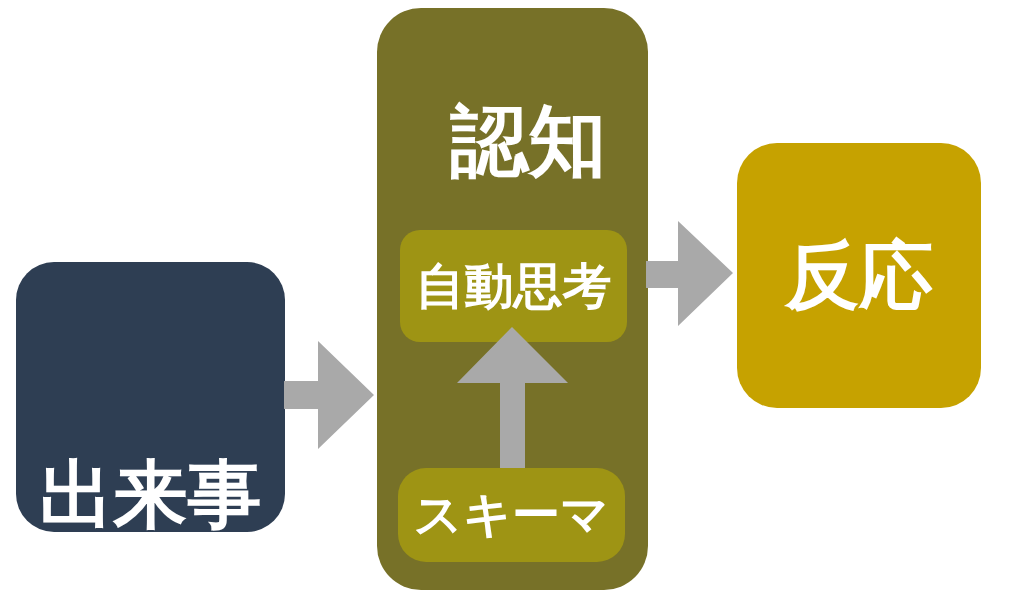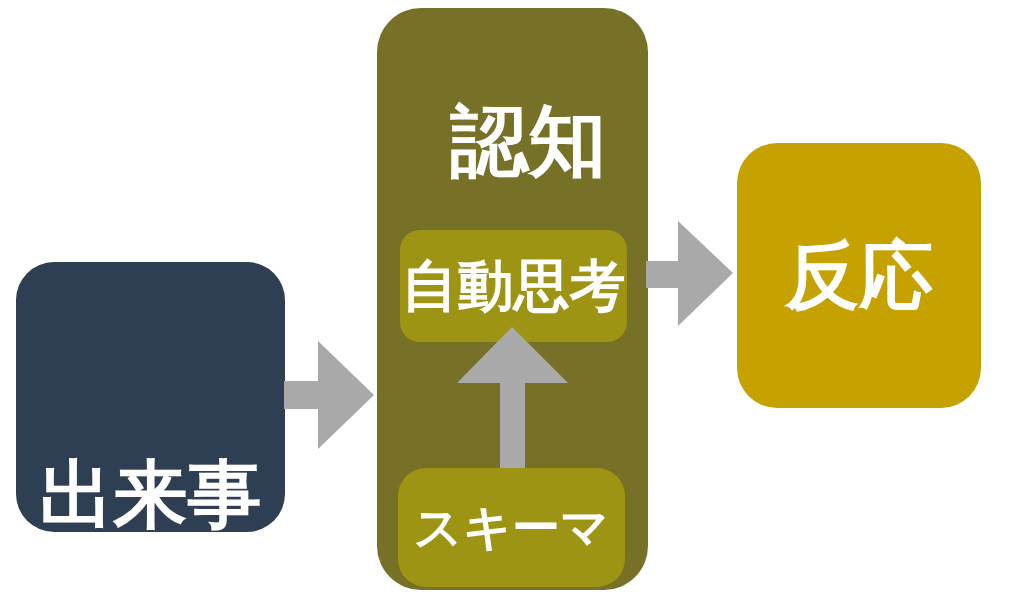--- a/index.html
+++ b/index.html
@@ -31,24 +31,24 @@
     background:var(--cognition-bg,#777128);
   }
   .cognition-title{
     position:absolute;left:0;top:102px;width:100%;
     text-align:center;font-size:78px;line-height:1;margin-left:16px;
   }
   .node-auto{
     left:400px;top:230px;width:227px;height:112px;
     border-radius:20px;
     background:var(--inner-bg,#9e9414);
-    font-size:56px;
+    font-size:49px;
   }
   .node-schema{
-    left:398px;top:468px;width:227px;height:119px;
+    left:398px;top:468px;width:227px;height:94px;
     border-radius:28px;
     background:var(--inner-bg,#9e9414);
     font-size:48px;
   }
   .node-response{
     left:737px;top:143px;width:244px;height:265px;
     border-radius:40px;
     background:var(--response-bg,#c6a200);
     font-size:74px;
   }

